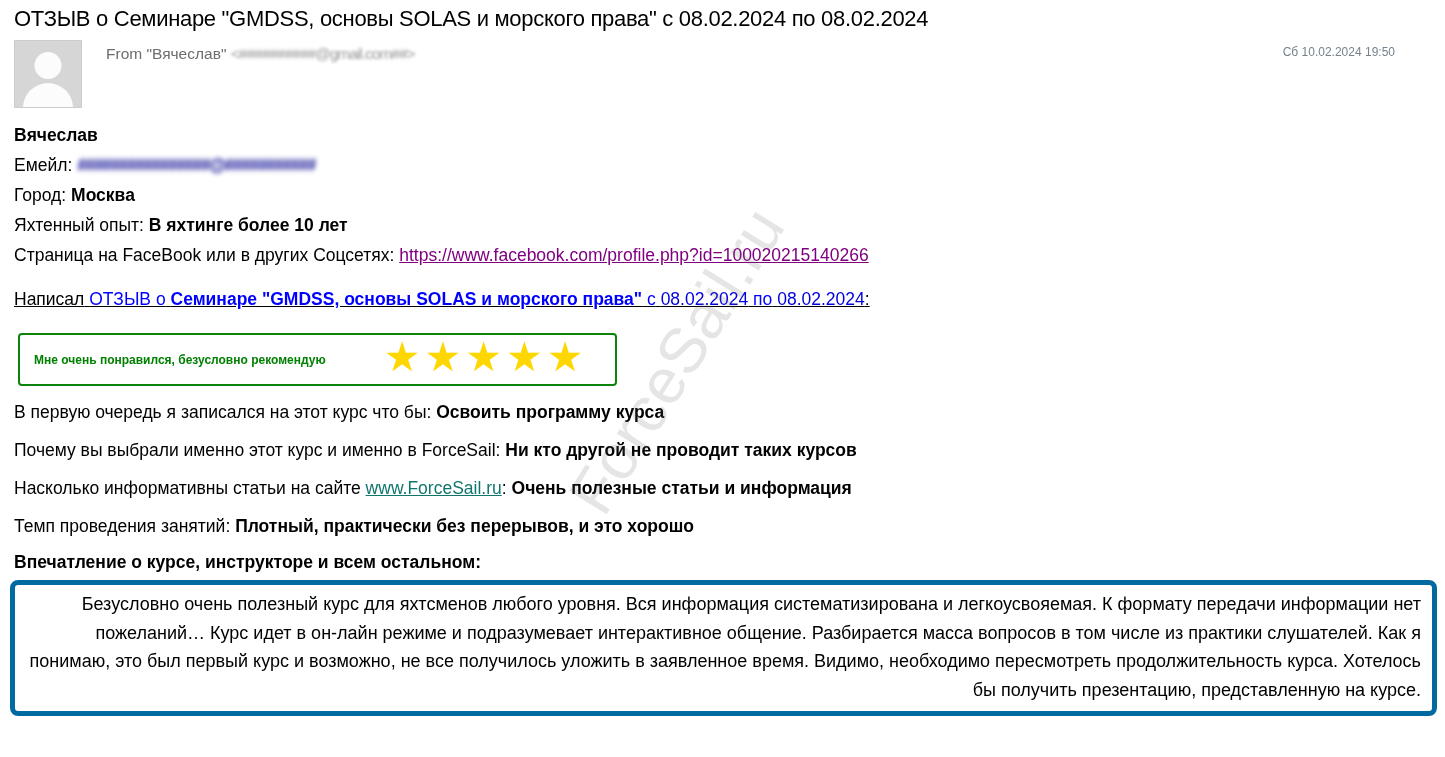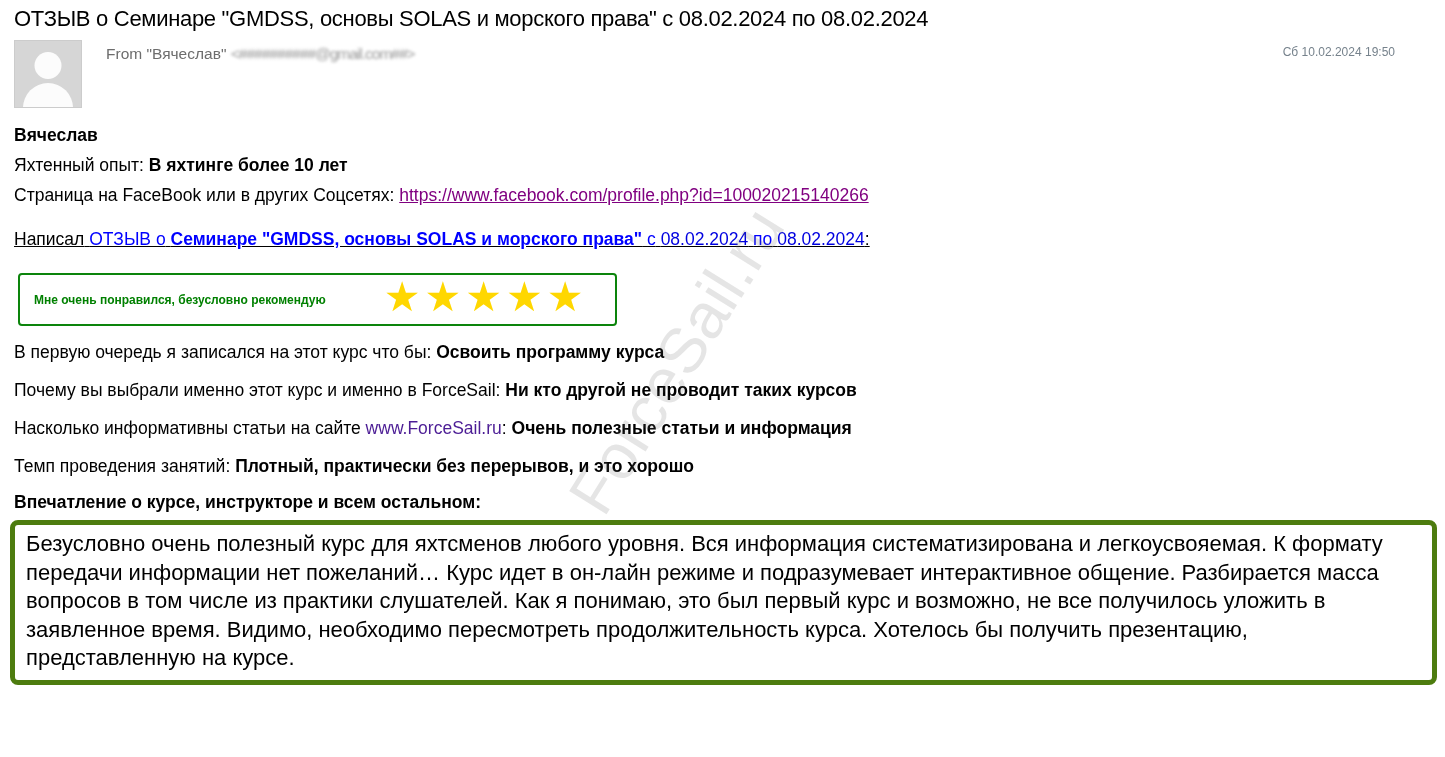--- a/index.html
+++ b/index.html
@@ -16,36 +16,36 @@
   .scribble-gray { color:#9a9a9a; filter:blur(1.6px); letter-spacing:-1px; }
   .msg-date { position:absolute; top:5px; right:50px; font-size:12px; color:#76828c; }
 
   .body-block { margin:12px 0 0 14px; font-size:17.5px; }
   .body-block p { margin:0; }
   .line { line-height:30px; }
   .bold { font-weight:700; }
   .scribble-blue { color:#19199a; filter:blur(2.1px); font-weight:700; letter-spacing:-1.5px; }
 
   .link-purple { color:#800080; text-decoration:underline; cursor:pointer; }
-  .link-blue { color:#4c1d95; cursor:pointer; }
+  .link-blue { color:#0f766e; text-decoration:underline; cursor:pointer; }
 
   .review-heading { margin-top:17px !important; line-height:24px; text-decoration:underline; color:#000; }
   .rh-blue { color:#0000ff; }
   .rh-blue-bold { color:#0000ff; font-weight:700; }
   .rh-date { color:#0000e0; font-weight:400; }
 
   .rating-box { display:inline-flex; align-items:center; margin:22px 0 0 4px; border:2px solid #0c840c; border-radius:4px; padding:2px 28px 2px 14px; gap:58px; min-height:44px; }
   .rating-text { font-size:12px; font-weight:700; color:#008000; white-space:nowrap; }
   .rating-stars { font-size:41px; line-height:1; color:#ffd700; letter-spacing:4px; padding-bottom:4px; }
 
   .qa { margin-top:14px !important; line-height:24px; }
   .qa:first-of-type { margin-top:22px !important; }
   .impression-label { margin-top:12px !important; line-height:24px; font-weight:700; }
 
-  .impression-box { margin:6px 8px 0 -4px; border:5px solid #4d7c0f; border-radius:8px; padding:5px 11px 7px 11px; font-size:22px; line-height:28.5px; color:#000; }
+  .impression-box { margin:6px 8px 0 -4px; border:5px solid #0369a1; border-radius:8px; padding:5px 11px 7px 11px; font-size:18px; line-height:28.5px; color:#000;text-align:right; }
 
   .watermark { position:absolute; left:585px; top:470px; font-size:64px; color:rgba(100,100,100,0.17); transform:rotate(-58deg); transform-origin:0 50%; white-space:nowrap; pointer-events:none; z-index:5; }
 </style>
 </head>
 <body>
 
 <div class="page">
 
   <div class="title">ОТЗЫВ о Семинаре "GMDSS, основы SOLAS и морского права" с 08.02.2024 по 08.02.2024</div>
 
@@ -61,21 +61,29 @@
         <span class="scribble-gray">&lt;##########@gmail.com##&gt;</span>
       </div>
     </div>
     <div class="msg-date">Сб 10.02.2024 19:50</div>
   </div>
 
   <div class="body-block">
 
     <p class="line bold">Вячеслав</p>
 
+    <p class="line">
+      <span>Емейл:</span>
+      <span class="scribble-blue">################@###########</span>
+    </p>
 
+    <p class="line">
+      <span>Город:</span>
+      <span class="bold">Москва</span>
+    </p>
 
     <p class="line">
       <span>Яхтенный опыт:</span>
       <span class="bold">В яхтинге более 10 лет</span>
     </p>
 
     <p class="line">
       <span>Страница на FaceBook или в других Соцсетях:</span>
       <a class="link-purple">https://www.facebook.com/profile.php?id=100020215140266</a>
     </p>

